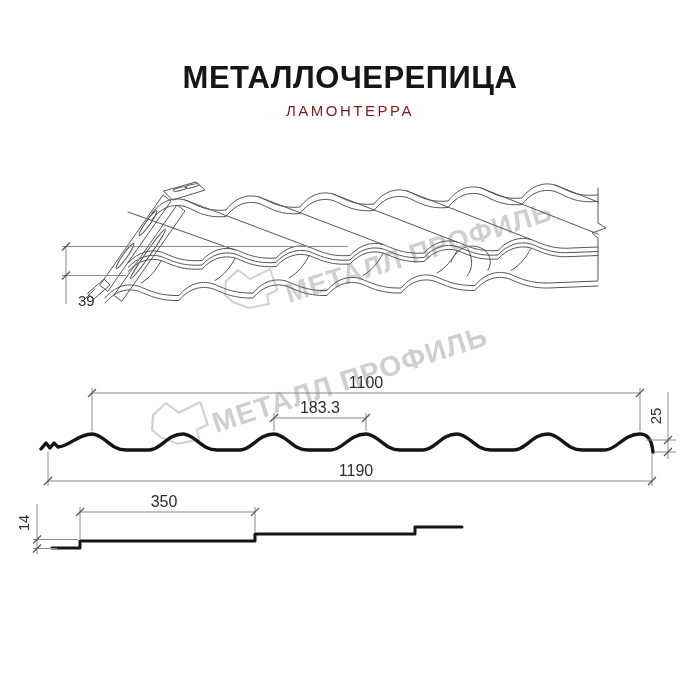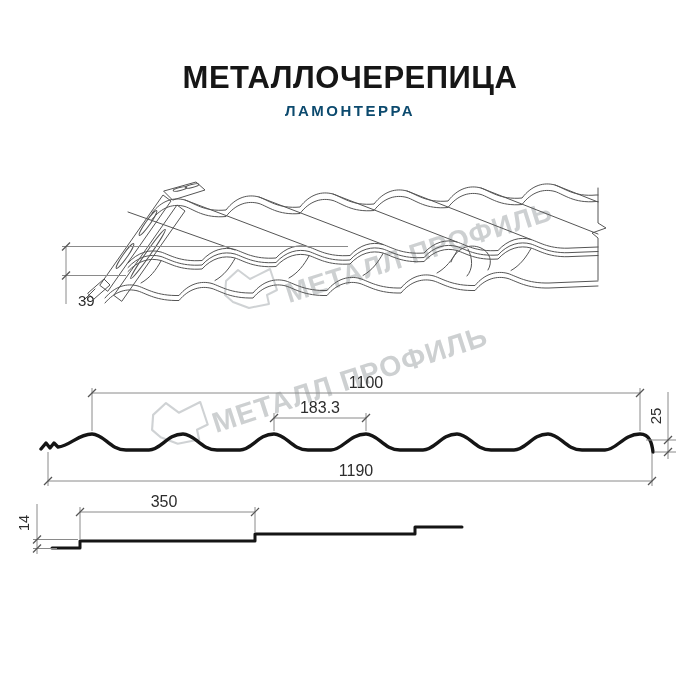--- a/index.html
+++ b/index.html
@@ -1,20 +1,20 @@
 <!DOCTYPE html>
 <html><head>
 <meta charset="utf-8">
 <style>
   html,body{margin:0;padding:0;background:#ffffff;}
   .page{position:relative;width:700px;height:700px;background:#ffffff;overflow:hidden;
         font-family:"Liberation Sans",sans-serif;border-radius:17px;}
   .hdr{position:absolute;left:0;top:0;width:700px;text-align:center;}
   .title{margin-top:60px;font-size:31px;font-weight:800;letter-spacing:.5px;color:#161616;}
-  .subtitle{margin-top:6px;font-size:15px;font-weight:700;letter-spacing:2.5px;color:#0c4a6e;}
+  .subtitle{margin-top:6px;font-size:15px;font-weight:400;letter-spacing:2.5px;color:#7f1d1d;}
   svg{position:absolute;left:0;top:0;}
   .ln{stroke:#555;stroke-width:1;fill:none;stroke-linejoin:round;stroke-linecap:round;}
   .thick{stroke:#151515;stroke-width:3.4;fill:none;stroke-linejoin:round;stroke-linecap:round;}
   .dim{stroke:#8a8a8a;stroke-width:1;fill:none;}
   .tick{stroke:#555;stroke-width:1.2;fill:none;}
   .dimtxt{font-family:"Liberation Sans",sans-serif;font-size:16px;fill:#2d2d2d;}
   .dimtxt.sm{font-size:15px;}
   .wm-txt{font-family:"Liberation Sans",sans-serif;font-weight:700;fill:#c5c8ca;opacity:.85;letter-spacing:1px;}
   .wm-logo{stroke:#c7cacc;stroke-width:2;fill:none;stroke-linejoin:round;opacity:.85;}
 </style>

